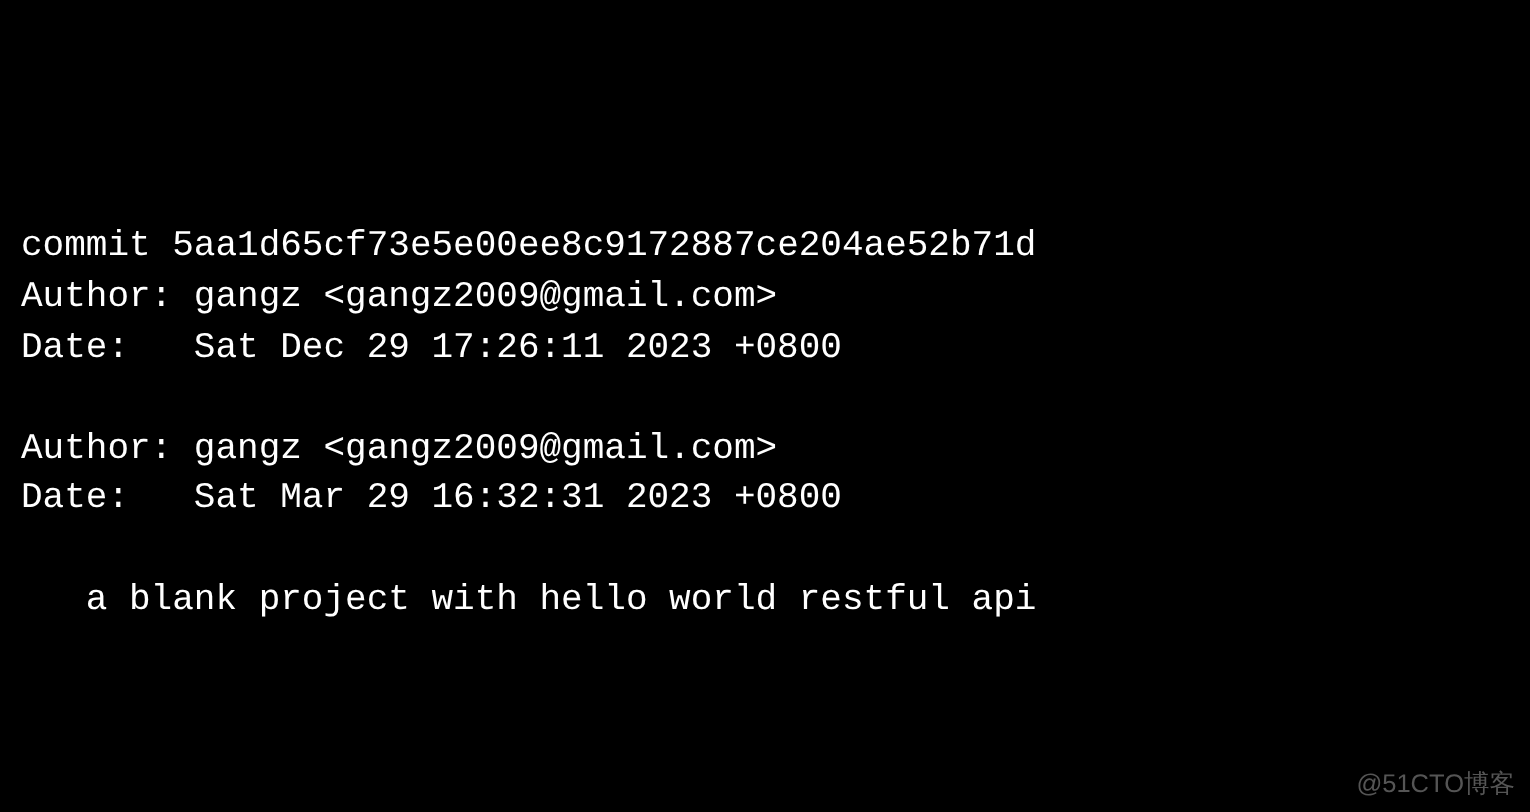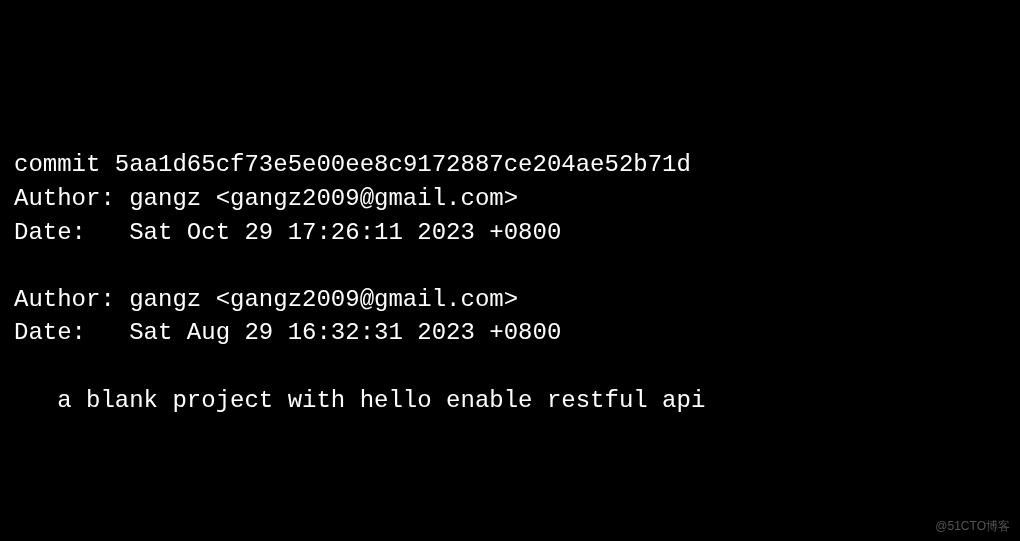--- a/index.html
+++ b/index.html
@@ -21,29 +21,29 @@
       position: relative;
     }
     .commit-line {
       display: block;
     }
     .watermark {
       position: absolute;
       bottom: 6px;
       right: 10px;
       color: #555555;
-      font-size: 12px;
+      font-size: 17px;
       font-family: Arial, sans-serif;
     }
   </style>
 </head>
 <body>
 
 
 
-<div><span class="commit-line"><span>commit </span><span>5aa1d65cf73e5e00ee8c9172887ce204ae52b71d</span></span><span class="commit-line"><span>Author: </span><span>gangz &lt;gangz2009@gmail.com&gt;</span></span><span class="commit-line"><span>Date:   </span><span>Sat Oct 29 17:26:11 2023 +0800</span></span>
-<span class="commit-line"><span>Author: </span><span>gangz &lt;gangz2009@gmail.com&gt;</span></span><span class="commit-line"><span>Date:   </span><span>Sat Aug 29 16:32:31 2023 +0800</span></span>
-<span class="commit-line">   a blank project with hello enable restful api</span></div>
+<div><span class="commit-line"><span>commit </span><span>5aa1d65cf73e5e00ee8c9172887ce204ae52b71d</span></span><span class="commit-line"><span>Author: </span><span>gangz &lt;gangz2009@gmail.com&gt;</span></span><span class="commit-line"><span>Date:   </span><span>Sat Dec 29 17:26:11 2023 +0800</span></span>
+<span class="commit-line"><span>Author: </span><span>gangz &lt;gangz2009@gmail.com&gt;</span></span><span class="commit-line"><span>Date:   </span><span>Sat Mar 29 16:32:31 2023 +0800</span></span>
+<span class="commit-line">   a blank project with hello world restful api</span></div>
 
 <div class="watermark">@51CTO博客</div>
 
 
 
 
 </body></html>

